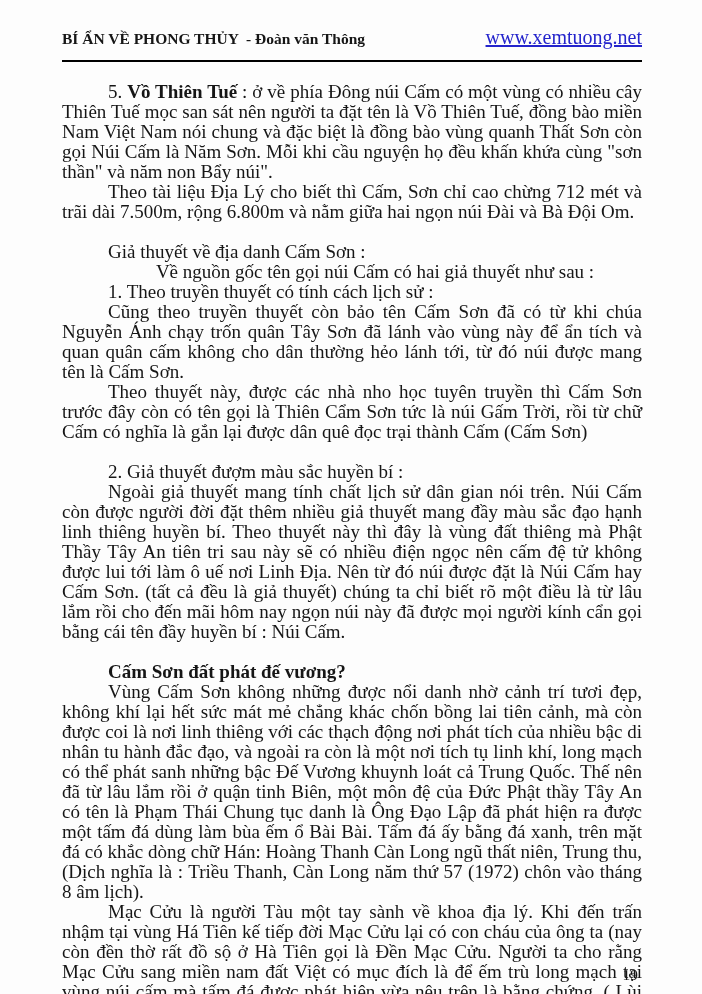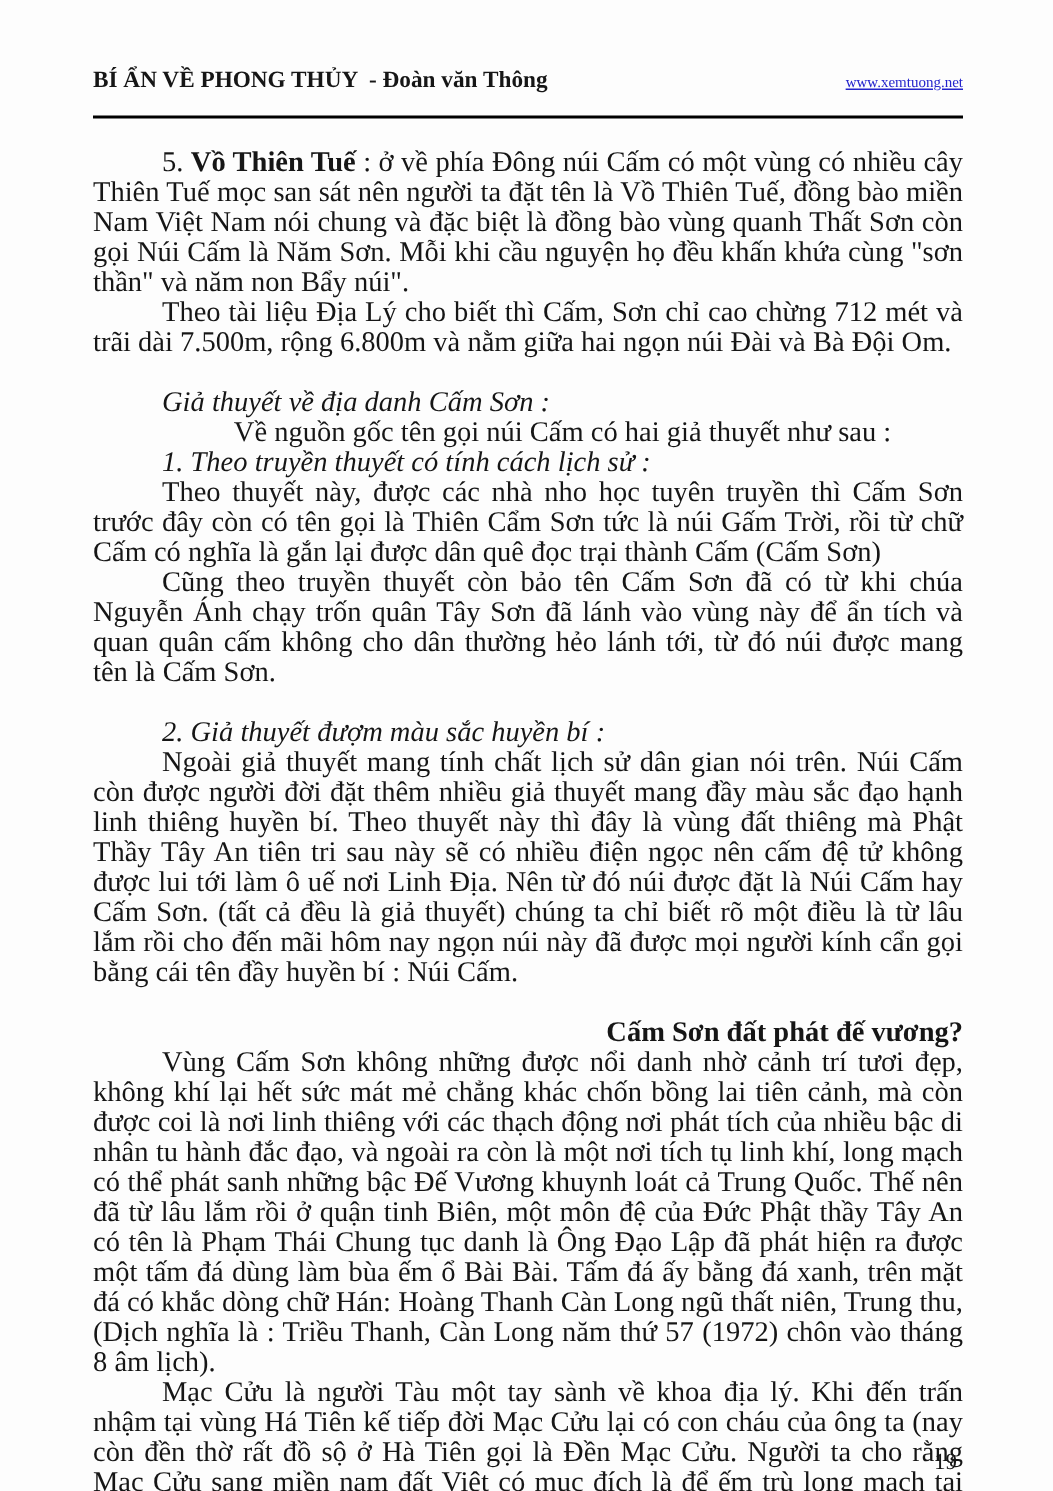--- a/index.html
+++ b/index.html
@@ -8,58 +8,58 @@
     background: #fdfdfd;
   }
   .page {
     position: relative;
     width: 702px;
     height: 994px;
     box-sizing: border-box;
     background: #fdfdfd;
     color: #161616;
     font-family: "Liberation Serif", serif;
-    padding: 44px 60px 0 62px;
+    padding: 28px 60px 0 62px;
     overflow: hidden;
   }
   .header {
     display: flex;
     justify-content: space-between;
     align-items: baseline;
     font-size: 15.5px;
     line-height: 19px;
   }
   .header-title {
     font-weight: bold;
     white-space: pre;
   }
   .header-link {
     color: #2424cc;
     text-decoration: underline;
     cursor: pointer;
-    font-size: 10px;
+    font-size: 20px;
   }
   .rule {
     height: 2px;
     background: #000;
     margin-top: 12px;
   }
   .body-text {
     margin-top: 20px;
     font-size: 19px;
     line-height: 20px;
     text-align: justify;
   }
   .para {
     margin: 0;
     text-indent: 46px;
   }
-  .italic { font-style: italic; text-align: left; }
+  .italic { text-align: left; }
   .plainline { text-align: center; }
-  .bold-head { font-weight: bold; text-align: right; }
+  .bold-head { font-weight: bold; text-align: left; }
   .spaced { margin-top: 20px; }
   .page-number {
     position: absolute;
     top: 966px;
     right: 64px;
     font-size: 15.4px;
   }
 </style>
 </head>
 <body>
@@ -78,23 +78,23 @@
     <p class="para"><span>5. </span><b>Vồ Thiên Tuế</b><span> : ở về phía Đông núi Cấm có một vùng có nhiều cây Thiên Tuế mọc san sát nên người ta đặt tên là Vồ Thiên Tuế, đồng bào miền Nam Việt Nam nói chung và đặc biệt là đồng bào vùng quanh Thất Sơn còn gọi Núi Cấm là Năm Sơn. Mỗi khi cầu nguyện họ đều khấn khứa cùng "sơn thần" và năm non Bẩy núi".</span></p>
 
     <p class="para">Theo tài liệu Địa Lý cho biết thì Cấm, Sơn chỉ cao chừng 712 mét và trãi dài 7.500m, rộng 6.800m và nằm giữa hai ngọn núi Đài và Bà Đội Om.</p>
 
     <p class="para italic spaced">Giả thuyết về địa danh Cấm Sơn :</p>
 
     <p class="para plainline">Về nguồn gốc tên gọi núi Cấm có hai giả thuyết như sau :</p>
 
     <p class="para italic">1. Theo truyền thuyết có tính cách lịch sử :</p>
 
+    <p class="para">Cũng theo truyền thuyết còn bảo tên Cấm Sơn đã có từ khi chúa Nguyễn Ánh chạy trốn quân Tây Sơn đã lánh vào vùng này để ẩn tích và quan quân cấm không cho dân thường hẻo lánh tới, từ đó núi được mang tên là Cấm Sơn.</p>
+
     <p class="para">Theo thuyết này, được các nhà nho học tuyên truyền thì Cấm Sơn trước đây còn có tên gọi là Thiên Cẩm Sơn tức là núi Gấm Trời, rồi từ chữ Cấm có nghĩa là gắn lại được dân quê đọc trại thành Cấm (Cấm Sơn)</p>
-
-    <p class="para">Cũng theo truyền thuyết còn bảo tên Cấm Sơn đã có từ khi chúa Nguyễn Ánh chạy trốn quân Tây Sơn đã lánh vào vùng này để ẩn tích và quan quân cấm không cho dân thường hẻo lánh tới, từ đó núi được mang tên là Cấm Sơn.</p>
 
     <p class="para italic spaced">2. Giả thuyết đượm màu sắc huyền bí :</p>
 
     <p class="para">Ngoài giả thuyết mang tính chất lịch sử dân gian nói trên. Núi Cấm còn được người đời đặt thêm nhiều giả thuyết mang đầy màu sắc đạo hạnh linh thiêng huyền bí. Theo thuyết này thì đây là vùng đất thiêng mà Phật Thầy Tây An tiên tri sau này sẽ có nhiều điện ngọc nên cấm đệ tử không được lui tới làm ô uế nơi Linh Địa. Nên từ đó núi được đặt là Núi Cấm hay Cấm Sơn. (tất cả đều là giả thuyết) chúng ta chỉ biết rõ một điều là từ lâu lắm rồi cho đến mãi hôm nay ngọn núi này đã được mọi người kính cẩn gọi bằng cái tên đầy huyền bí : Núi Cấm.</p>
 
     <p class="para bold-head spaced">Cấm Sơn đất phát đế vương?</p>
 
     <p class="para">Vùng Cấm Sơn không những được nổi danh nhờ cảnh trí tươi đẹp, không khí lại hết sức mát mẻ chẳng khác chốn bồng lai tiên cảnh, mà còn được coi là nơi linh thiêng với các thạch động nơi phát tích của nhiều bậc di nhân tu hành đắc đạo, và ngoài ra còn là một nơi tích tụ linh khí, long mạch có thể phát sanh những bậc Đế Vương khuynh loát cả Trung Quốc. Thế nên đã từ lâu lắm rồi ở quận tinh Biên, một môn đệ của Đức Phật thầy Tây An có tên là Phạm Thái Chung tục danh là Ông Đạo Lập đã phát hiện ra được một tấm đá dùng làm bùa ếm ổ Bài Bài. Tấm đá ấy bằng đá xanh, trên mặt đá có khắc dòng chữ Hán: Hoàng Thanh Càn Long ngũ thất niên, Trung thu, (Dịch nghĩa là : Triều Thanh, Càn Long năm thứ 57 (1972) chôn vào tháng 8 âm lịch).</p>
 
 

